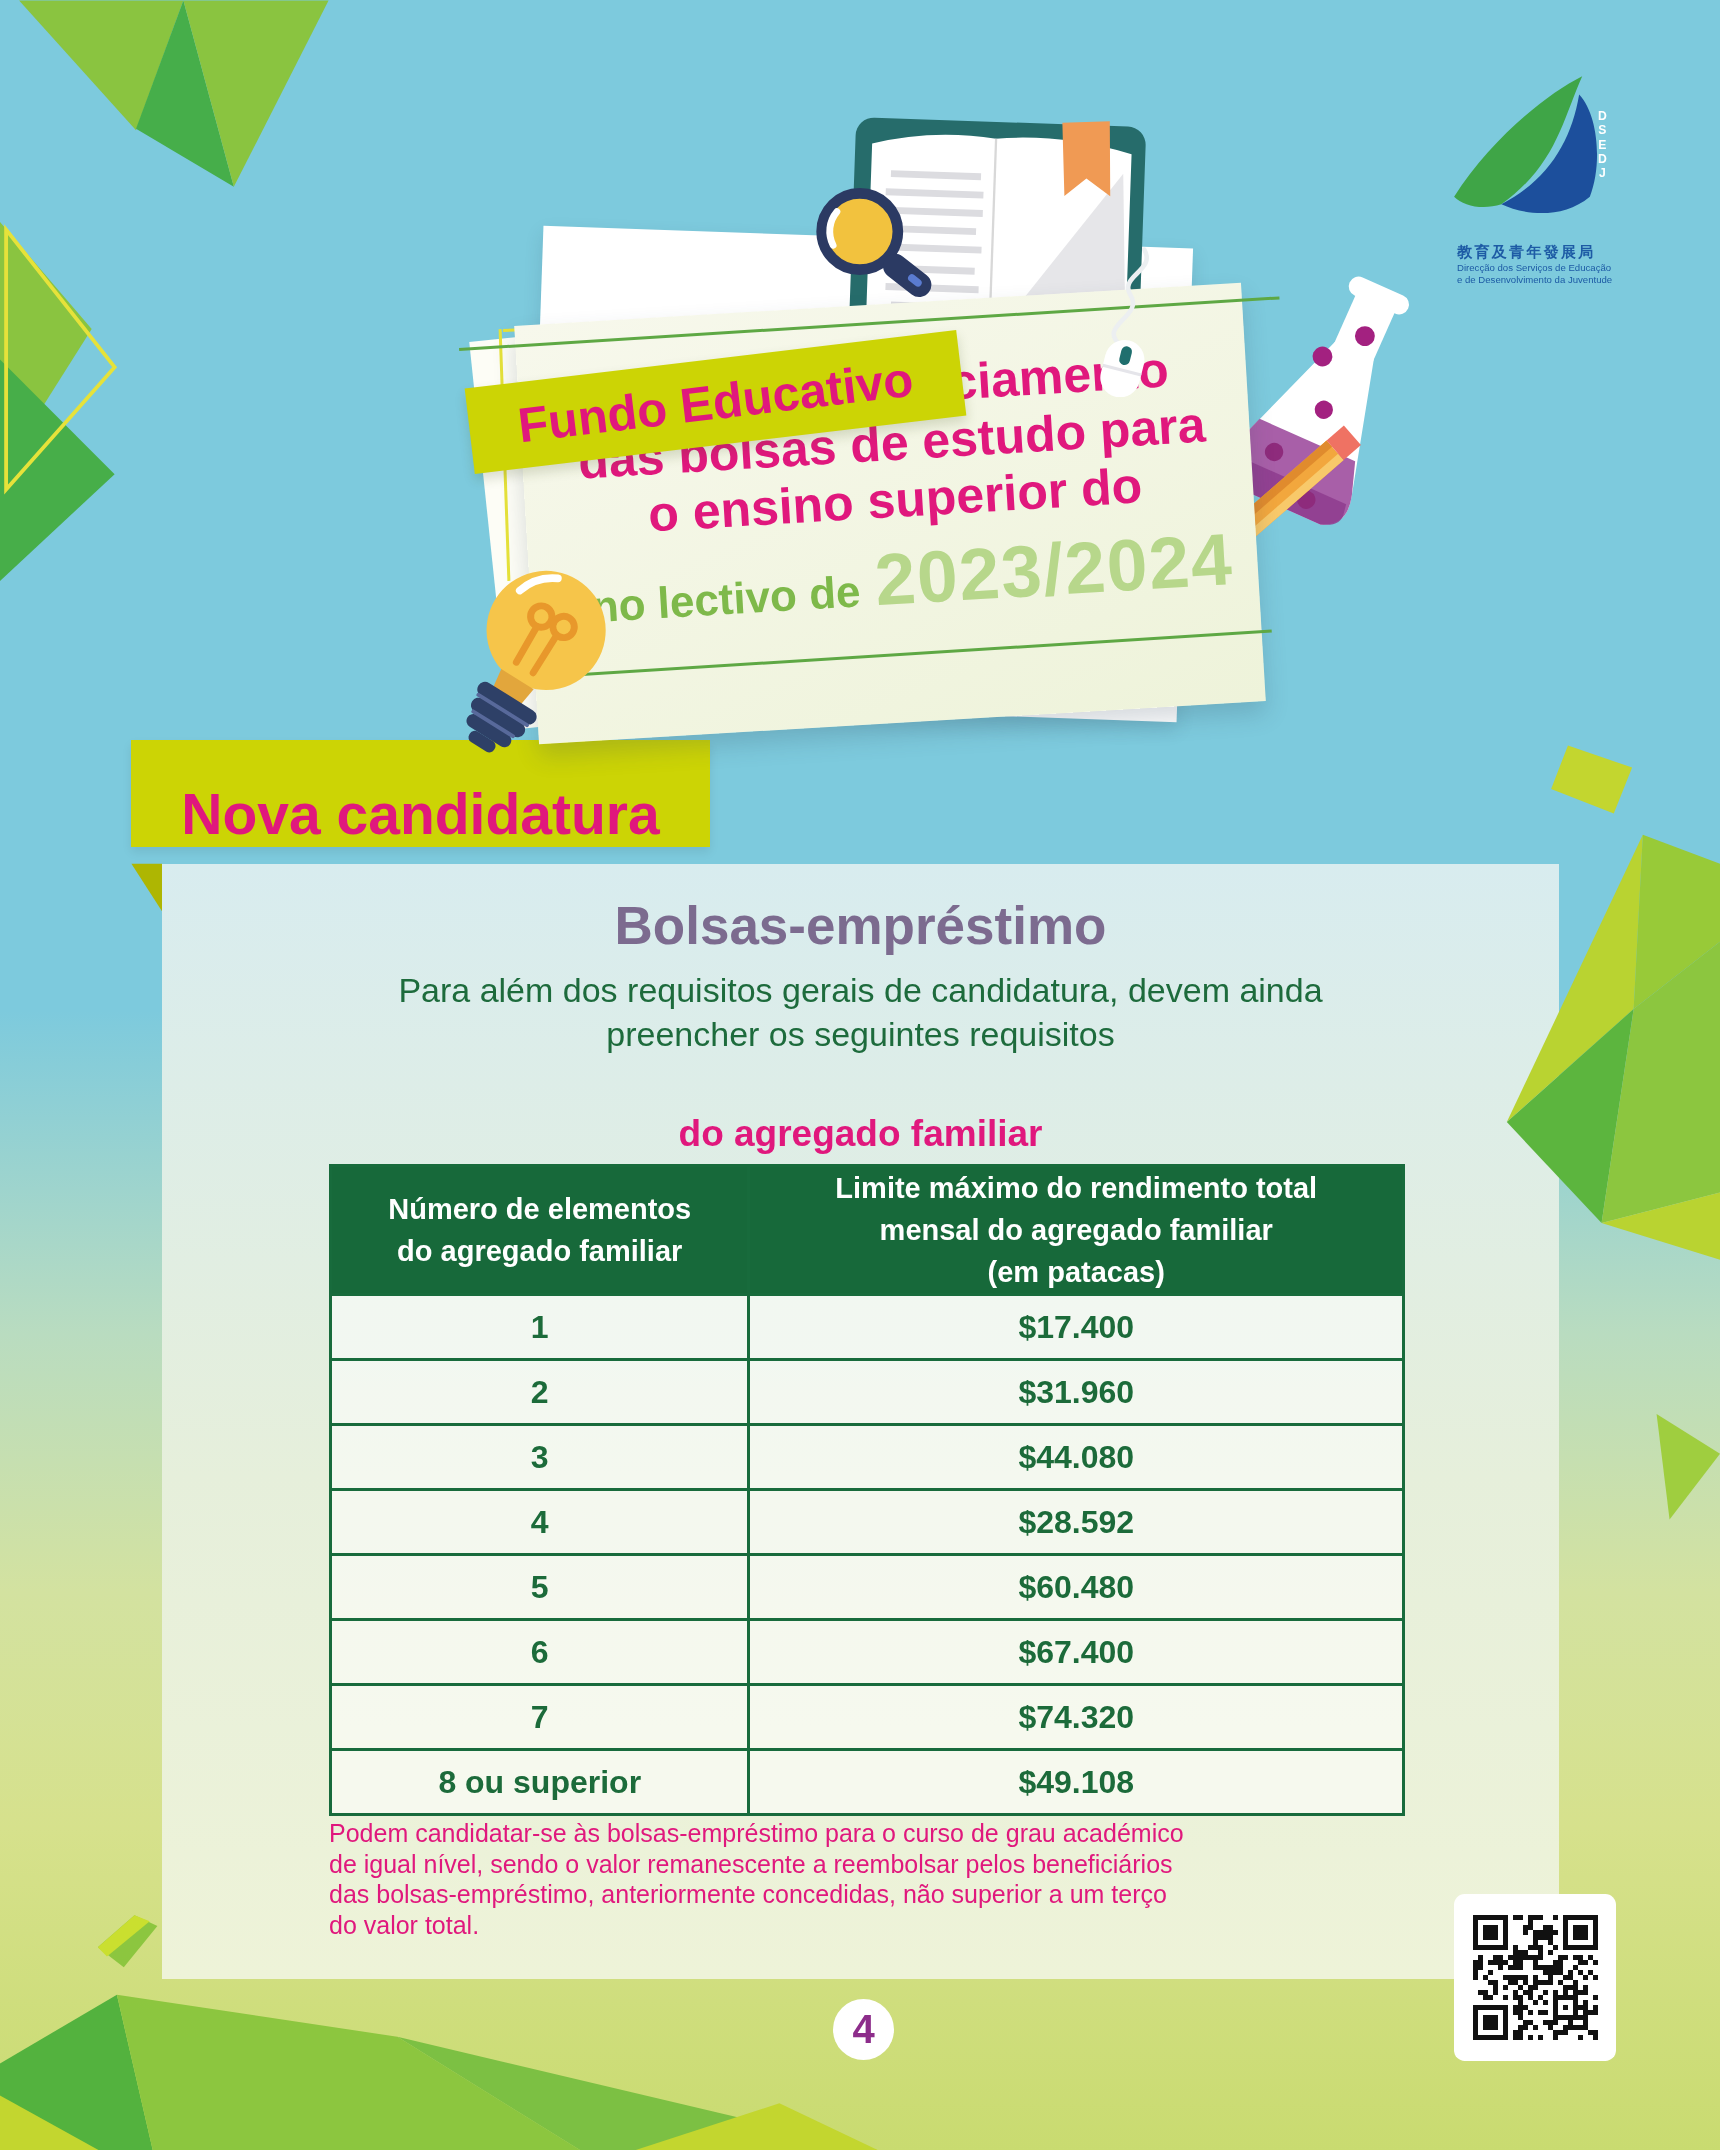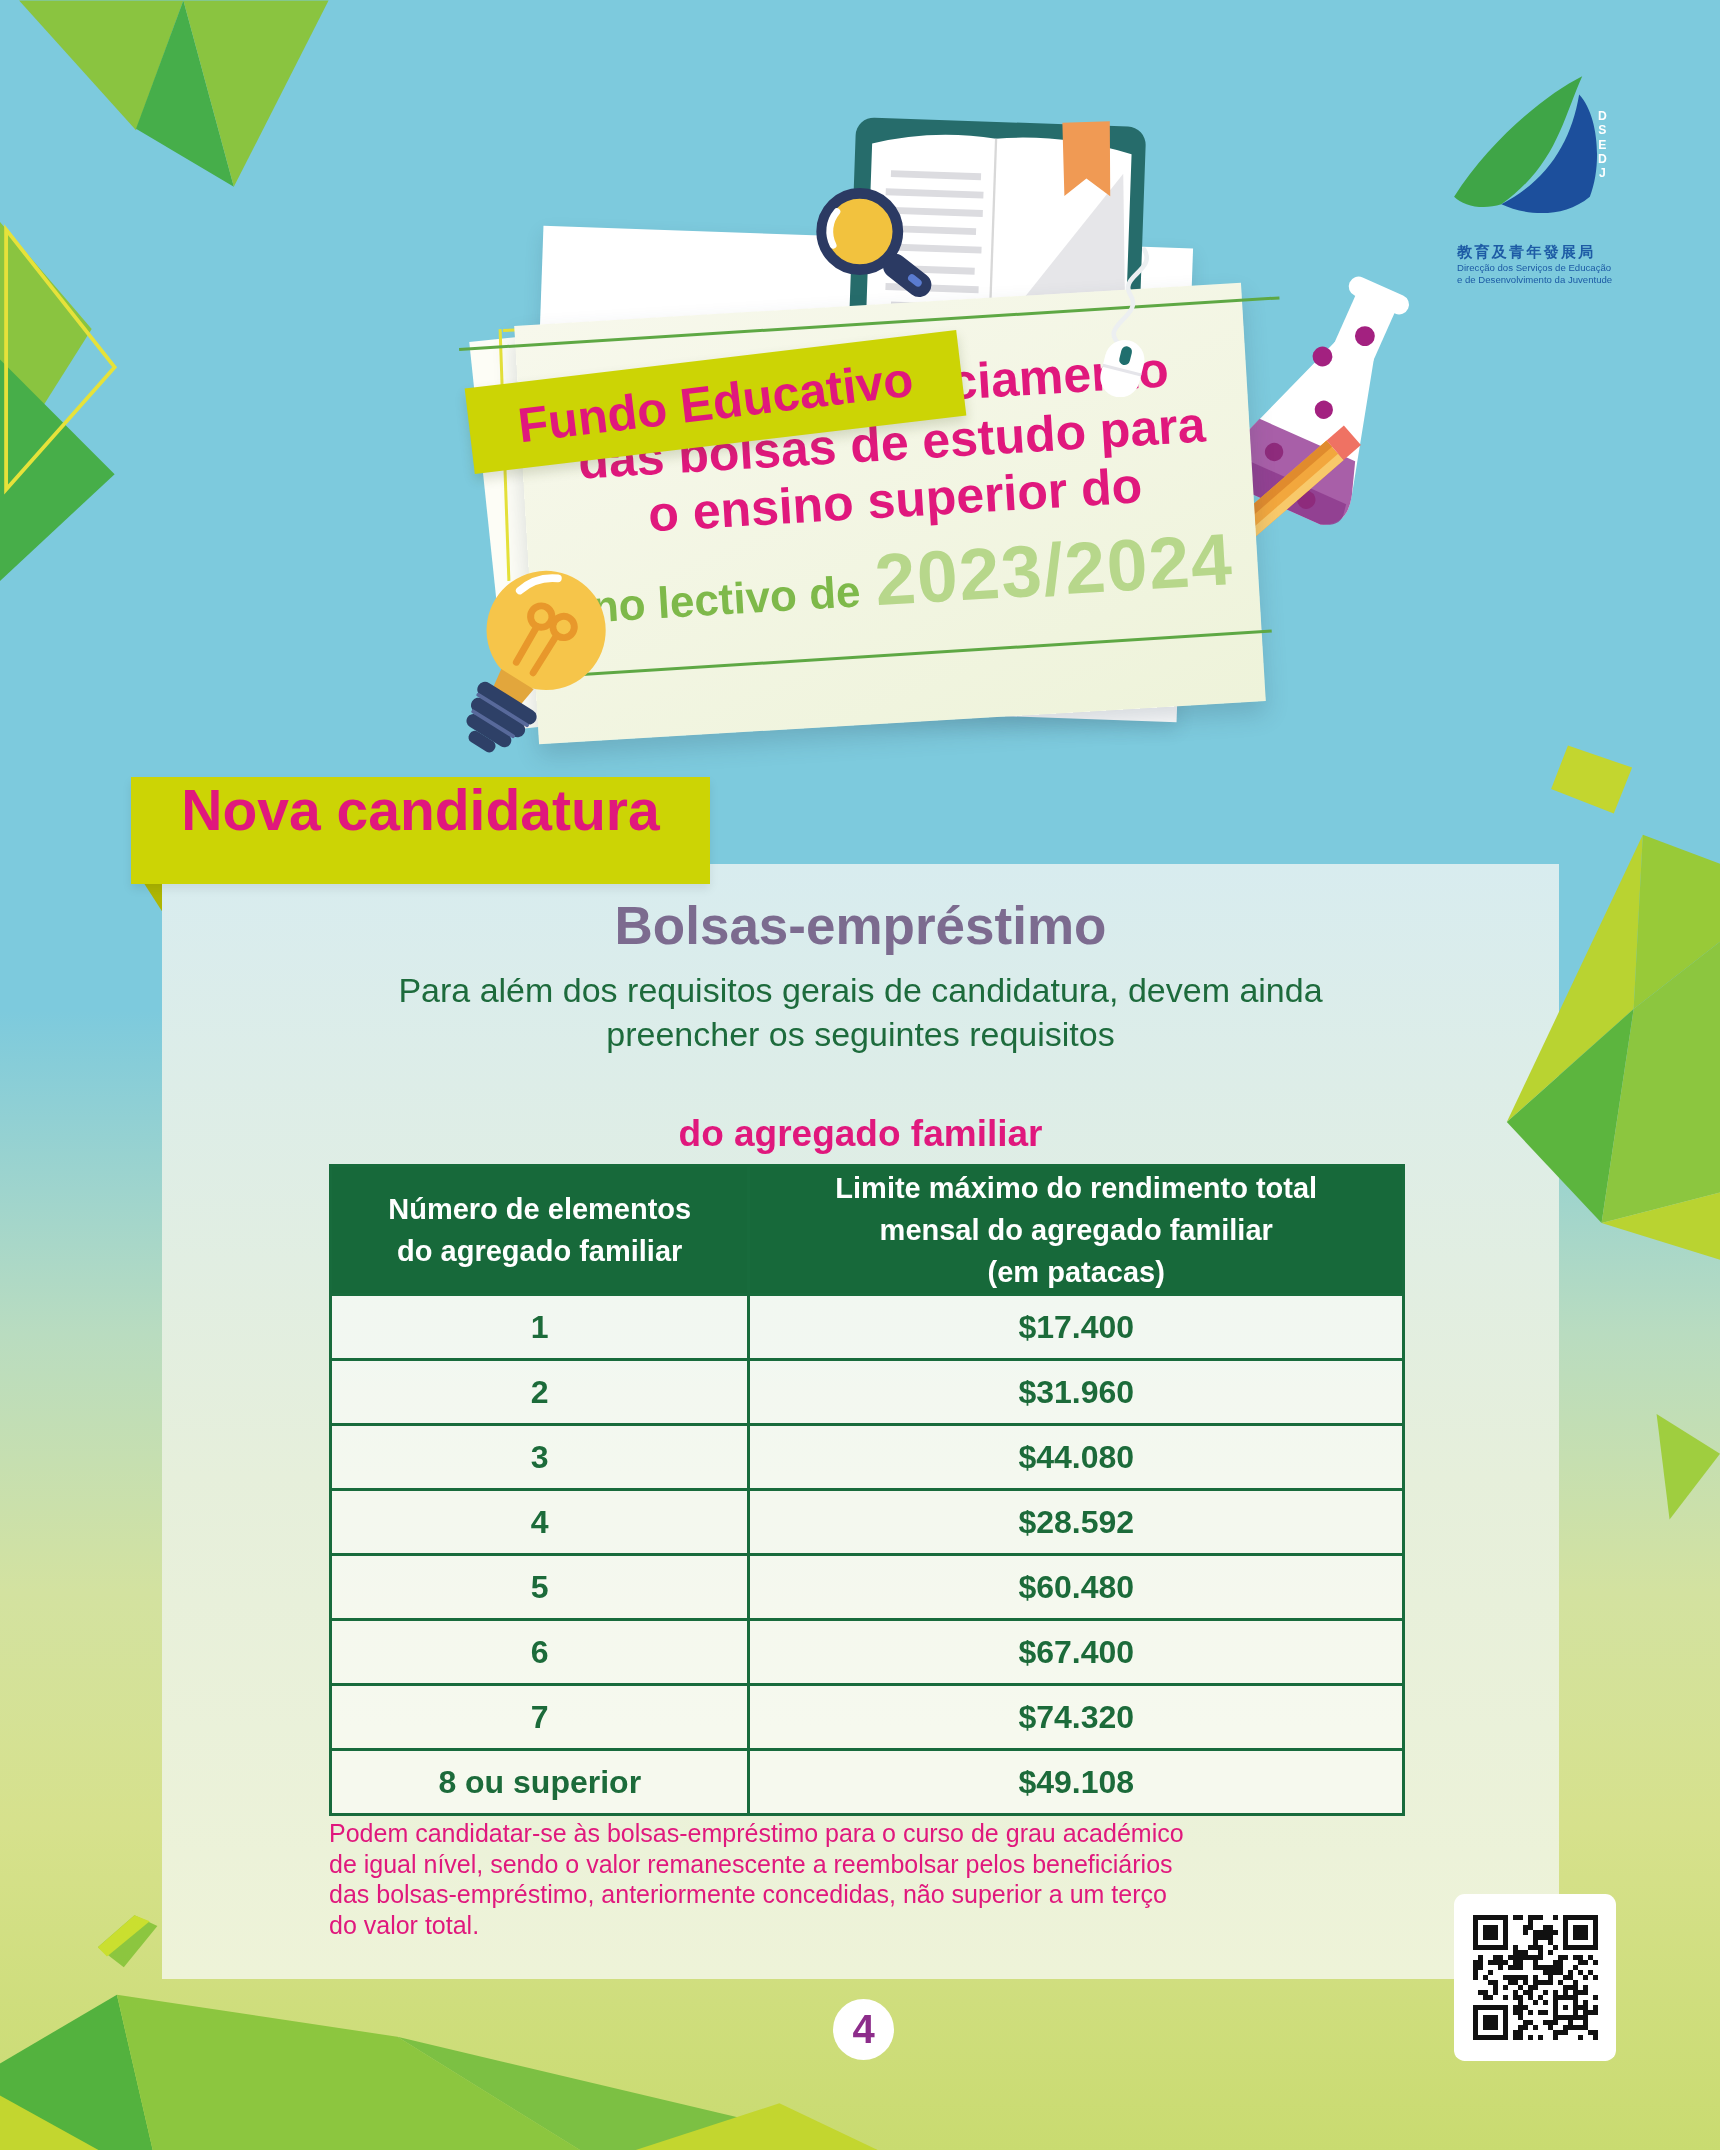--- a/index.html
+++ b/index.html
@@ -42,22 +42,22 @@
   #mouse-icon{left:1068px;top:225px;z-index:8}
 
   
   #logo{left:1448px;top:73px;width:252px;z-index:3}
   #logo-letters{position:absolute;left:150px;top:37px;display:flex;flex-direction:column;align-items:center;gap:1.5px}
   #logo-letters span{color:#fff;font-size:12.2px;font-weight:bold;line-height:1.05}
   #logo-zh{margin-top:1.5px;margin-left:9.2px;font-size:15px;font-weight:bold;color:#1d5ba5;letter-spacing:2.3px;white-space:nowrap}
   .logo-pt{margin-left:9px;font-size:9.6px;color:#1d5ba5;white-space:nowrap;line-height:1.35}
 
   
-  #nova-banner{left:131px;top:777px;width:579px;height:107px;background:#ccd405;z-index:3;
-    display:flex;align-items:flex-start;justify-content:center;box-shadow:0 4.6px 9.2px rgba(0,0,0,.08)}
+  #nova-banner{left:131px;top:740px;width:579px;height:107px;background:#ccd405;z-index:3;
+    display:flex;align-items:flex-end;justify-content:center;box-shadow:0 4.6px 9.2px rgba(0,0,0,.08)}
   #nova-banner span{font-size:57px;font-weight:bold;color:#e0187d;white-space:nowrap}
 
   
   #panel{left:162px;top:864px;width:1397px;height:1115px;z-index:2;
     background:linear-gradient(180deg,#d8ecef 0%,#e6efdb 55%,#eef3d8 100%)}
   .center-line{position:absolute;left:0;width:100%;text-align:center;white-space:nowrap}
   #card-title{top:31px;font-size:53px;font-weight:bold;color:#7c6b8f}
   #subtitle-1{top:107px;font-size:34px;color:#1d6b3c}
   #subtitle-2{top:151px;font-size:34px;color:#1d6b3c}
   #limit-heading-1{top:205px;font-size:37px;font-weight:bold;color:#e0187d}

